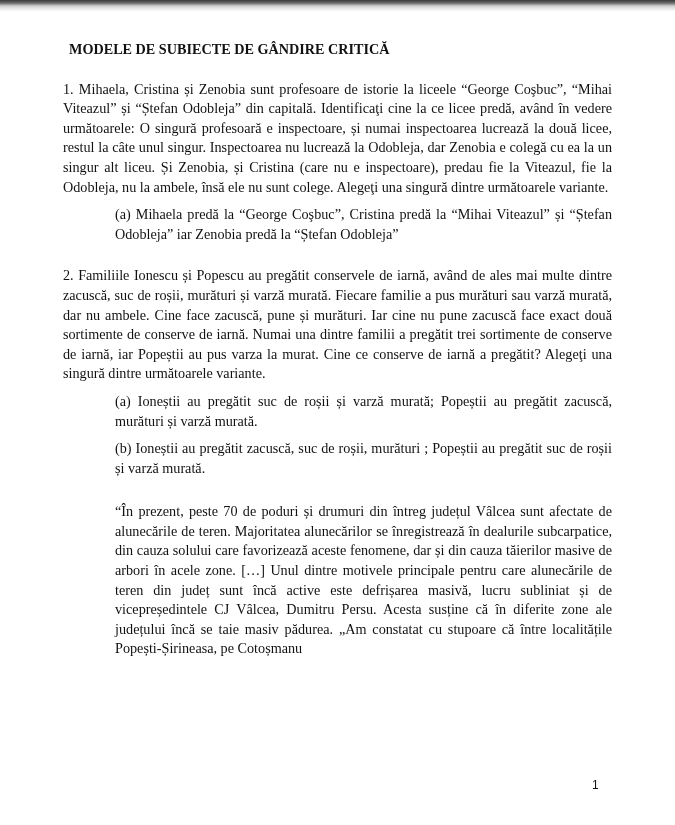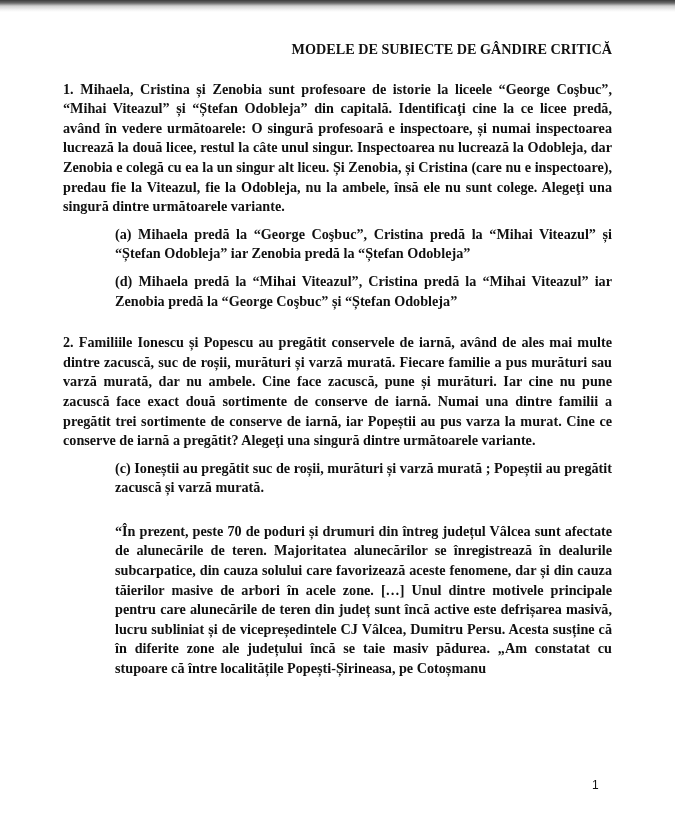--- a/index.html
+++ b/index.html
@@ -12,24 +12,24 @@
   }
   .topbar {
     position: absolute; left: 0; top: 0; width: 675px; height: 12px;
     background: linear-gradient(to bottom, #3a3a3a 0px, #6a6a6a 3px, #cfcfcf 6px, #f4f4f4 10px, #ffffff 12px);
   }
   .page {
     position: absolute; left: 63px; top: 40px; width: 549px;
     font-size: 14.2px; line-height: 19.6px;
   }
   .title {
-    text-align: right; font-weight: bold; font-size: 14.2px;
+    text-align: left; font-weight: bold; font-size: 14.2px;
     margin: 0 0 20px 0; padding-left: 6px;
   }
-  p { margin: 0; text-align: justify; font-weight: bold; }
+  p { margin: 0; text-align: justify; }
   .q { margin-bottom: 0; }
   .opts { margin: 2px 0 0 0; padding-left: 52px; }
   .opt { text-align: justify; margin: 8px 0 2px 0; }
   .gap { height: 20px; }
   .quote { padding-left: 52px; margin-top: 2px; text-align: justify; }
   .pagenum {
     position: absolute; left: 592px; top: 778px;
     font-family: "Liberation Sans", "DejaVu Sans", sans-serif; font-size: 12px;
   }
 </style>
@@ -38,30 +38,30 @@
 
 <div class="topbar"></div>
 
 <div class="page">
   <div class="title">MODELE DE SUBIECTE DE GÂNDIRE CRITICĂ</div>
 
   <div>
     <p class="q">1. Mihaela, Cristina și Zenobia sunt profesoare de istorie la liceele “George Coşbuc”, “Mihai Viteazul” și “Ștefan Odobleja” din capitală. Identificaţi cine la ce licee predă, având în vedere următoarele: O singură profesoară e inspectoare, și numai inspectoarea lucrează la două licee, restul la câte unul singur. Inspectoarea nu lucrează la Odobleja, dar Zenobia e colegă cu ea la un singur alt liceu. Și Zenobia, și Cristina (care nu e inspectoare), predau fie la Viteazul, fie la Odobleja, nu la ambele, însă ele nu sunt colege. Alegeţi una singură dintre următoarele variante.</p>
     <div class="opts">
       <p class="opt">(a) Mihaela predă la “George Coşbuc”, Cristina predă la “Mihai Viteazul” și “Ștefan Odobleja” iar Zenobia predă la “Ștefan Odobleja”</p>
-      <p class="opt">(d) Mihaela predă la “Mihai Viteazul”, Cristina predă la “Mihai Viteazul” iar Zenobia predă la “George Coşbuc” și “Ștefan Odobleja”</p>
     </div>
   </div>
 
   <div class="gap"></div>
 
   <div>
     <p class="q">2. Familiile Ionescu și Popescu au pregătit conservele de iarnă, având de ales mai multe dintre zacuscă, suc de roșii, murături și varză murată. Fiecare familie a pus murături sau varză murată, dar nu ambele. Cine face zacuscă, pune și murături. Iar cine nu pune zacuscă face exact două sortimente de conserve de iarnă. Numai una dintre familii a pregătit trei sortimente de conserve de iarnă, iar Popeștii au pus varza la murat. Cine ce conserve de iarnă a pregătit? Alegeţi una singură dintre următoarele variante.</p>
     <div class="opts">
-      <p class="opt">(c) Ioneștii au pregătit suc de roșii, murături și varză murată ; Popeștii au pregătit zacuscă și varză murată.</p>
+      <p class="opt">(a) Ioneștii au pregătit suc de roșii și varză murată; Popeștii au pregătit zacuscă, murături și varză murată.</p>
+      <p class="opt">(b) Ioneștii au pregătit zacuscă, suc de roșii, murături ; Popeștii au pregătit suc de roșii și varză murată.</p>
     </div>
   </div>
 
   <div class="gap"></div>
 
   <div>
     <p class="quote">“În prezent, peste 70 de poduri și drumuri din întreg județul Vâlcea sunt afectate de alunecările de teren. Majoritatea alunecărilor se înregistrează în dealurile subcarpatice, din cauza solului care favorizează aceste fenomene, dar și din cauza tăierilor masive de arbori în acele zone. […] Unul dintre motivele principale pentru care alunecările de teren din județ sunt încă active este defrișarea masivă, lucru subliniat și de vicepreședintele CJ Vâlcea, Dumitru Persu. Acesta susține că în diferite zone ale județului încă se taie masiv pădurea. „Am constatat cu stupoare că între localitățile Popești-Șirineasa, pe Cotoșmanu</p>
   </div>
 </div>
 

